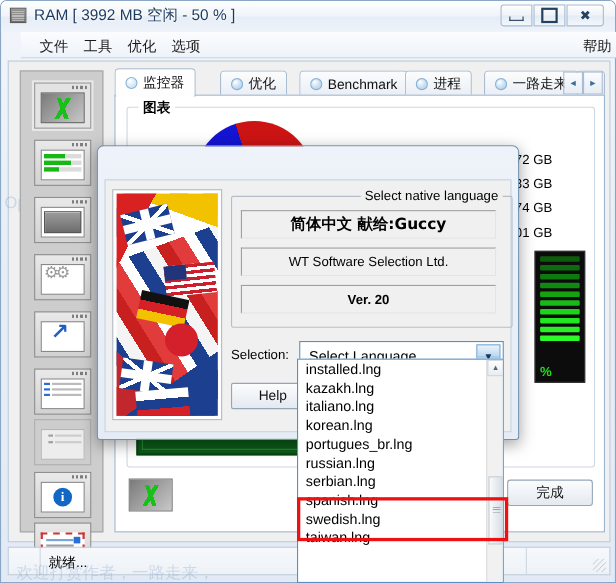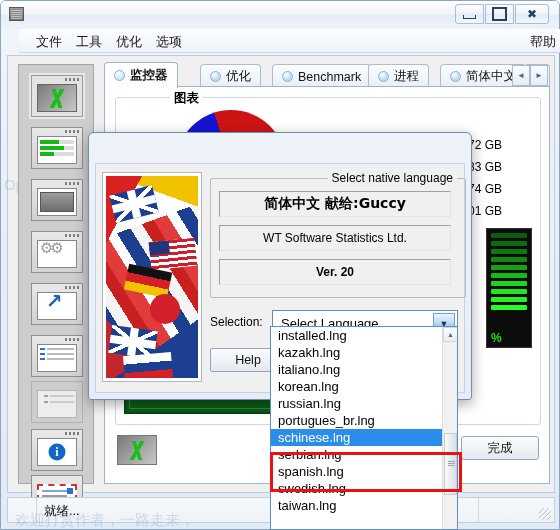--- a/index.html
+++ b/index.html
@@ -208,21 +208,21 @@
     padding: 0 9px;
     font-size: 12.5px; color: #111;
     cursor: pointer;
     white-space: nowrap;
   }
   .tab.active {
     top: 0; height: 26px;
     background: linear-gradient(180deg,#ffffff 0%, #fdfdfe 100%);
     border-color: #9db4cd;
     z-index: 3;
-    font-weight: bold;
+    font-weight: normal;
   }
   .tab .bullet {
     width: 11px; height: 11px; border-radius: 50%;
     background: radial-gradient(circle at 35% 30%, #ffffff 0%, #cfe4f5 45%, #a9cbe8 100%);
     border: 1px solid #86b0d2;
     flex: 0 0 auto;
   }
   .tab.active .bullet {
     background: radial-gradient(circle at 35% 30%, #ffffff 0%, #dceefc 45%, #bcdcf4 100%);
   }
@@ -248,21 +248,21 @@
   }
   #group-chart {
     position: absolute; left: 10px; top: 10px;
     width: 426px; height: 328px;
     border: 1px solid #d0d7e0;
     border-radius: 3px;
   }
   #group-chart-label {
     position: absolute; left: 10px; top: -8px;
     background: #fff; padding: 0 4px;
-    font-size: 12.5px; font-weight: bold; color: #000; margin-left: 44px;
+    font-size: 12.5px; font-weight: bold; color: #000;
   }
   #pie {
     position: absolute; left: 60px; top: 12px;
     width: 110px; height: 110px;
     border-radius: 50%;
     background: conic-gradient(from -90deg, #1414d2 0deg 72deg, #cc1414 72deg 190deg, #b04040 190deg 360deg);
     box-shadow: 0 3px 5px rgba(0,0,0,.22);
   }
   #stats-title {
     position: absolute; left: 170px; top: 12px;
@@ -599,20 +599,21 @@
     pointer-events: none;
   }
 </style>
 </head>
 <body>
 
 <div id="app-window">
 
   <div id="titlebar">
     <div id="title-icon"></div>
+    <div id="title-text">RAM [ 3992 MB 空闲 - 50 % ]</div>
     <div class="win-btn" id="btn-min">
       <span class="win-glyph"></span>
     </div>
     <div class="win-btn" id="btn-max">
       <span class="win-glyph"></span>
     </div>
     <div class="win-btn" id="btn-close">
       <span class="win-glyph">✖</span>
     </div>
   </div>
@@ -680,21 +681,21 @@
       <div class="tab" style="left:168px">
         <span class="bullet"></span>
         <span>Benchmark</span>
       </div>
       <div class="tab" style="left:264px">
         <span class="bullet"></span>
         <span>进程</span>
       </div>
       <div class="tab" style="left:336px">
         <span class="bullet"></span>
-        <span>简体中文</span>
+        <span>一路走来</span>
       </div>
       <div class="tab" style="left:420px; width:26px; padding:0 6px;">
         <span class="bullet"></span>
       </div>
       <div id="tab-scroll">
         <div class="scr-btn">◄</div>
         <div class="scr-btn">►</div>
       </div>
     </div>
 
@@ -761,44 +762,43 @@
         <div id="flag-de"></div>
         <div id="flag-japan"></div>
         <div id="flag-uk2"></div>
         <div id="flag-ru"></div>
       </div>
     </div>
 
     <div id="group-native">
       <div id="group-native-label">Select native language</div>
       <div class="ro-field" id="field-native">简体中文 献给:Guccy</div>
-      <div class="ro-field" id="field-company">WT Software Statistics Ltd.</div>
+      <div class="ro-field" id="field-company">WT Software Selection Ltd.</div>
       <div class="ro-field" id="field-version">Ver. 20</div>
     </div>
 
     <div id="selection-row">
       <div id="selection-label">Selection:</div>
       <div id="combo">
         <span id="combo-value">Select Language</span>
         <span id="combo-arrow">▼</span>
       </div>
     </div>
 
     <div id="help-btn">Help</div>
   </div>
 </div>
 
 <div id="dropdown">
   <div class="dd-item">installed.lng</div>
   <div class="dd-item">kazakh.lng</div>
   <div class="dd-item">italiano.lng</div>
   <div class="dd-item">korean.lng</div>
+  <div class="dd-item">portugues_br.lng</div>
   <div class="dd-item">russian.lng</div>
-  <div class="dd-item">portugues_br.lng</div>
-  <div class="dd-item selected">schinese.lng</div>
   <div class="dd-item">serbian.lng</div>
   <div class="dd-item">spanish.lng</div>
   <div class="dd-item">swedish.lng</div>
   <div class="dd-item">taiwan.lng</div>
 
   <div id="dd-scrollbar">
     <div id="dd-up">▲</div>
     <div id="dd-thumb"></div>
   </div>
 </div>

